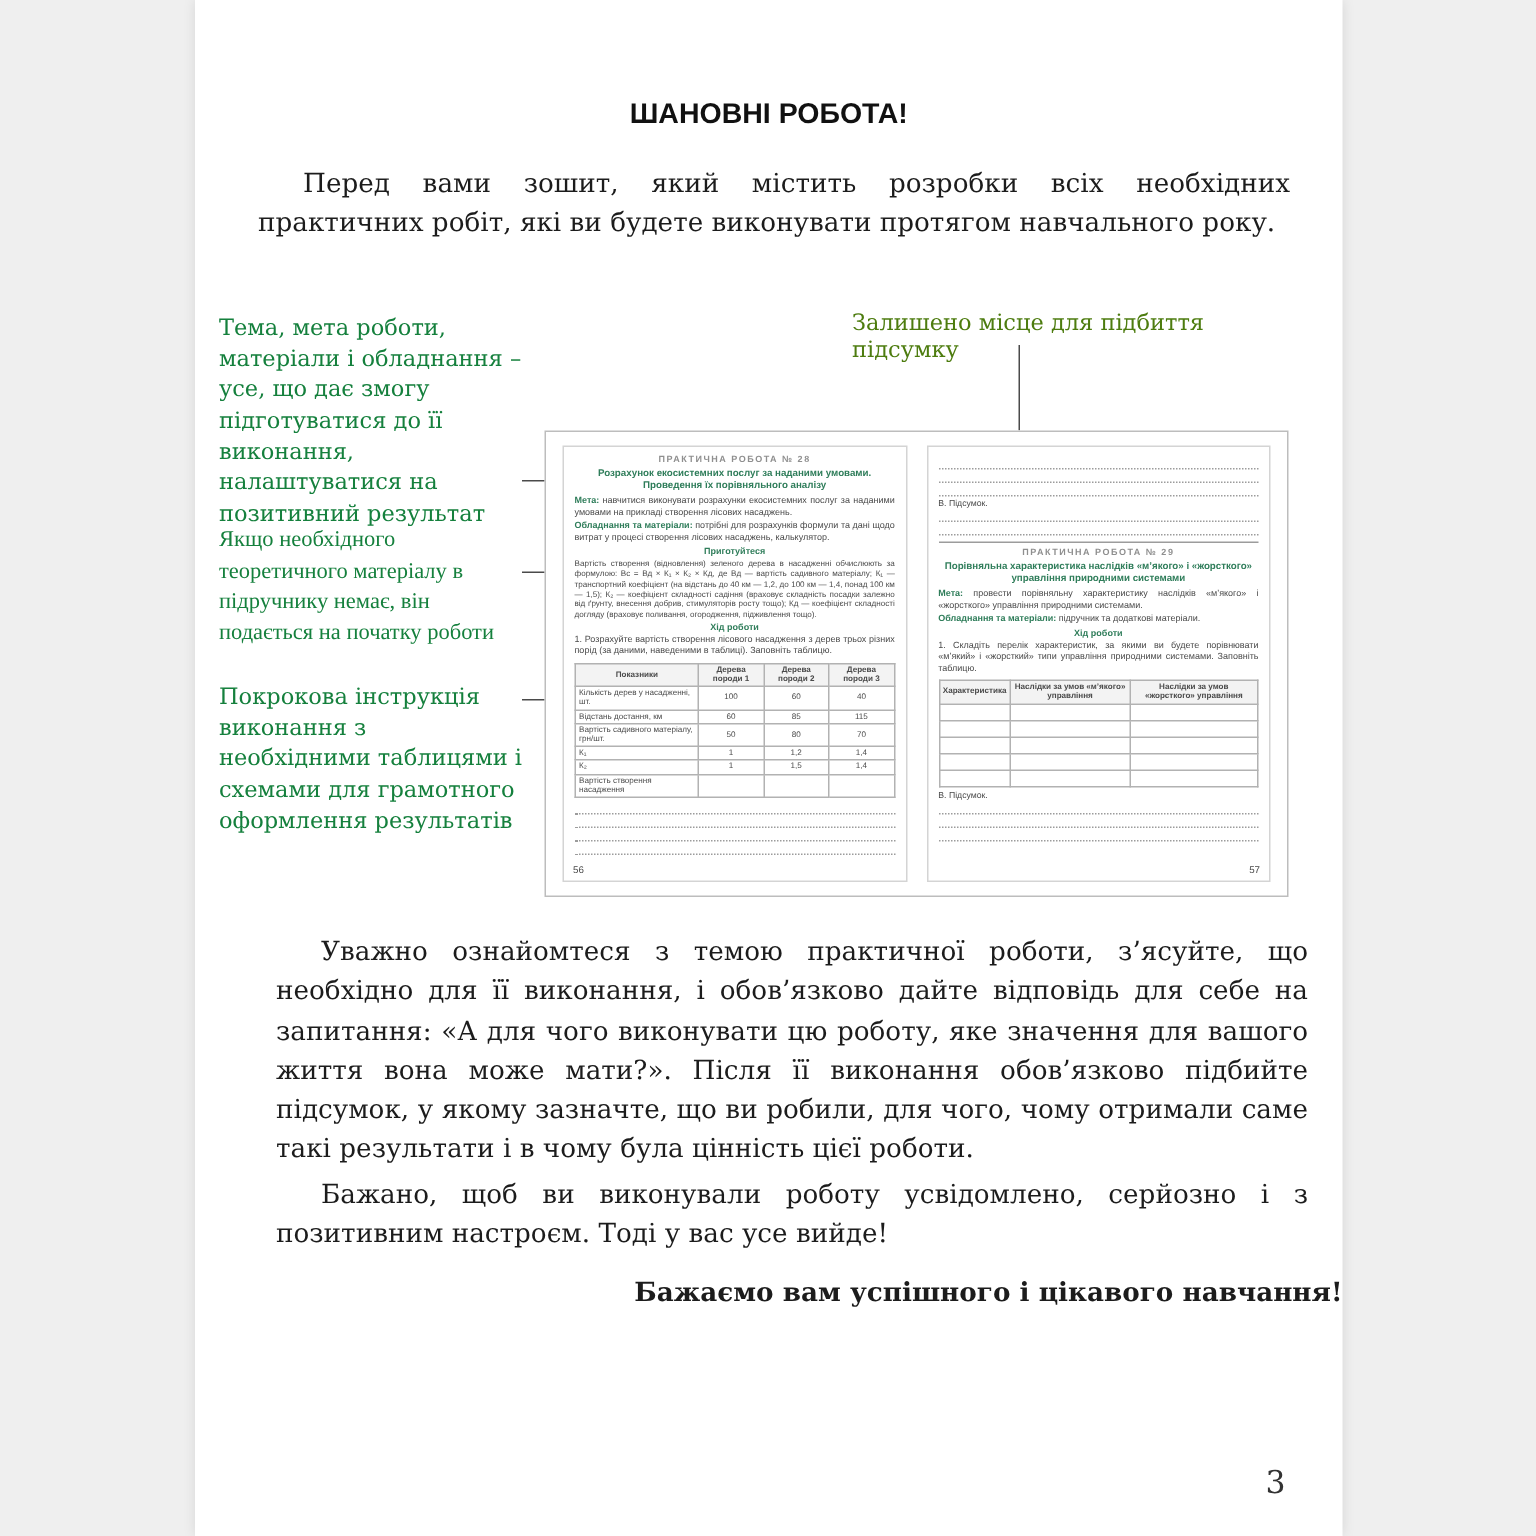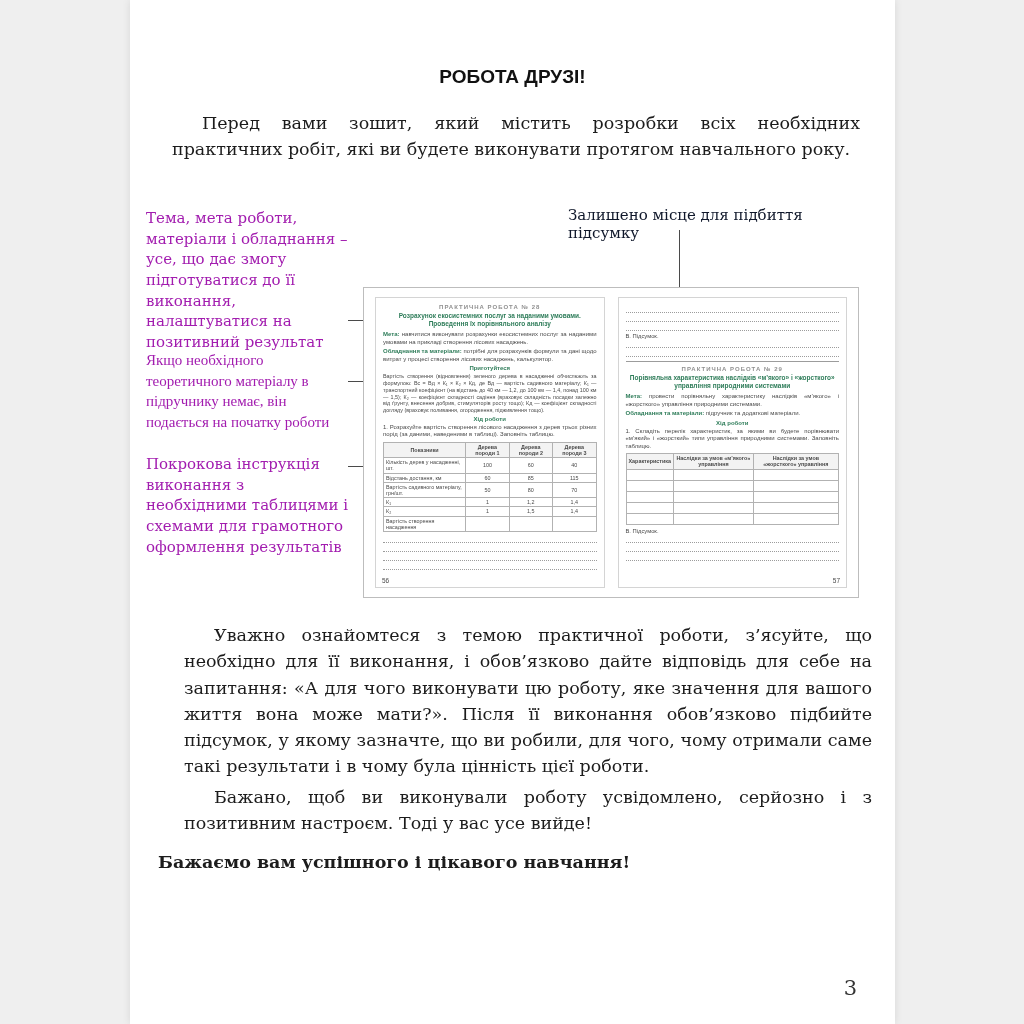--- a/index.html
+++ b/index.html
@@ -33,28 +33,28 @@
     font-family:"Liberation Sans", sans-serif;
     font-size:19px; font-weight:bold; color:#111;
   }
   .intro { position:absolute; top:110px; left:42px; width:688px; }
   .intro p, .outro p {
     font-size:17.5px; line-height:1.5; text-align:justify; text-indent:30px;
   }
   
   .ann {
     position:absolute; left:16px; width:204px;
-    font-size:15px; line-height:1.38; color:#a21caf;
+    font-size:15px; line-height:1.38; color:#15803d;
   }
   .ann-1 { top:208px; }
   .ann-2 { top:350px;font-family:Liberation Serif, serif; }
   .ann-3 { top:454px; }
   .ann-right {
     position:absolute; top:206px; left:438px; width:296px;
-    font-size:15px; color:#0f172a;
+    font-size:15px; color:#4d7c0f;
   }
   .callout-h {
     position:absolute; width:18px; height:0;
     border-top:1px solid #4a4a4a;
   }
   .line-1 { top:320px; left:218px; }
   .line-2 { top:381px; left:218px; }
   .line-3 { top:466px; left:218px; }
   .callout-v {
     position:absolute; top:230px; left:549px;
@@ -99,34 +99,34 @@
     position:absolute; bottom:3px; font-size:6.5px; color:#4a4a4a;
   }
   .mini-pageno.pl { left:6px; }
   .mini-pageno.pr { right:6px; }
   .mini-label { font-size:5.8px; margin:2px 0 1px 0; }
   
   .outro { position:absolute; top:622px; left:42px; width:688px;margin-left:12px; }
   .outro p { margin-bottom:4px; }
   .closing {
     position:absolute; top:852px; left:0; right:0;
-    text-align:left; font-weight:bold; font-size:17.5px;padding-left:28px;
+    text-align:right; font-weight:bold; font-size:17.5px;padding-left:28px;
   }
   .pageno {
     position:absolute; top:976px; right:38px;
     font-size:21px; color:#333;
   }
 </style>
 </head>
 <body>
 
 <div class="sheet">
 
 
-  <h1 class="title">РОБОТА ДРУЗІ!</h1>
+  <h1 class="title">ШАНОВНІ РОБОТА!</h1>
 
   <div class="intro">
     <p>Перед вами зошит, який містить розробки всіх необхідних практичних робіт, які ви будете виконувати протягом навчального року.</p>
   </div>
 
   <div class="ann ann-1">Тема, мета роботи, матеріали і обладнання – усе, що дає змогу підготуватися до її виконання, налаштуватися на позитивний результат</div>
   <div class="ann ann-2">Якщо необхідного теоретичного матеріалу в підручнику немає, він подається на початку роботи</div>
   <div class="ann ann-3">Покрокова інструкція виконання з необхідними таблицями і схемами для грамотного оформлення результатів</div>
   <div class="ann-right">Залишено місце для підбиття підсумку</div>
 

